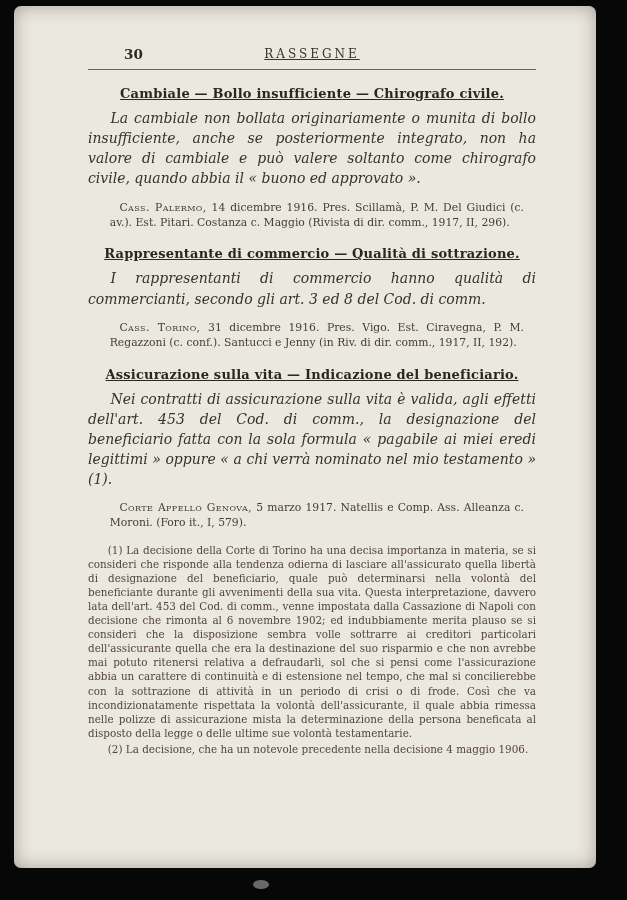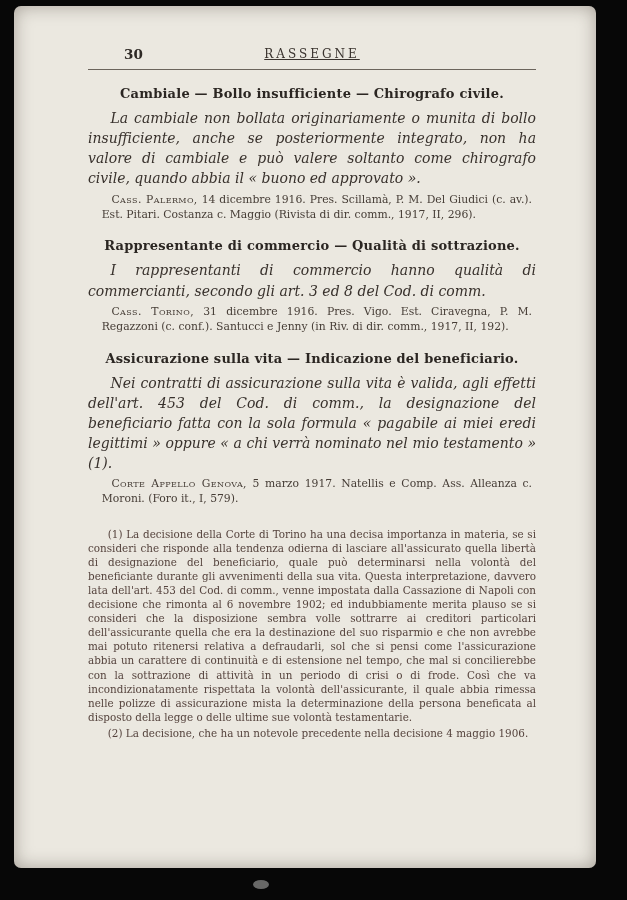--- a/index.html
+++ b/index.html
@@ -68,45 +68,46 @@
   .content {
     margin-top: 2px;
   }
   .case-title {
     font-size: 13px;
     font-weight: bold;
     text-align: center;
     color: #2b2622;
     margin: 16px 0 7px 0;
     letter-spacing: 0.2px;
+    text-decoration: underline;
   }
   .case-body {
     font-style: italic;
     font-size: 14px;
     line-height: 1.44;
     text-align: justify;
     text-indent: 1.6em;
     margin: 0 0 4px 0;
     color: #38312c;
   }
   .case-citation {
     font-size: 10.8px;
     line-height: 1.38;
     text-align: justify;
     padding-left: 0.9em;
     text-indent: 0.9em;
-    margin: 4px;
+    margin: 12px;
     color: #453c35;
   }
   .cite-lead {
     font-variant: small-caps;
     letter-spacing: 0.4px;
   }
   .footnotes {
-    margin-top: 20px;
+    margin-top: 12px;
   }
   .footnote {
     font-size: 10.4px;
     line-height: 1.35;
     text-align: justify;
     text-indent: 1.9em;
     margin: 0 0 2px 0;
     color: #55433d;
   }
   .smudge {

